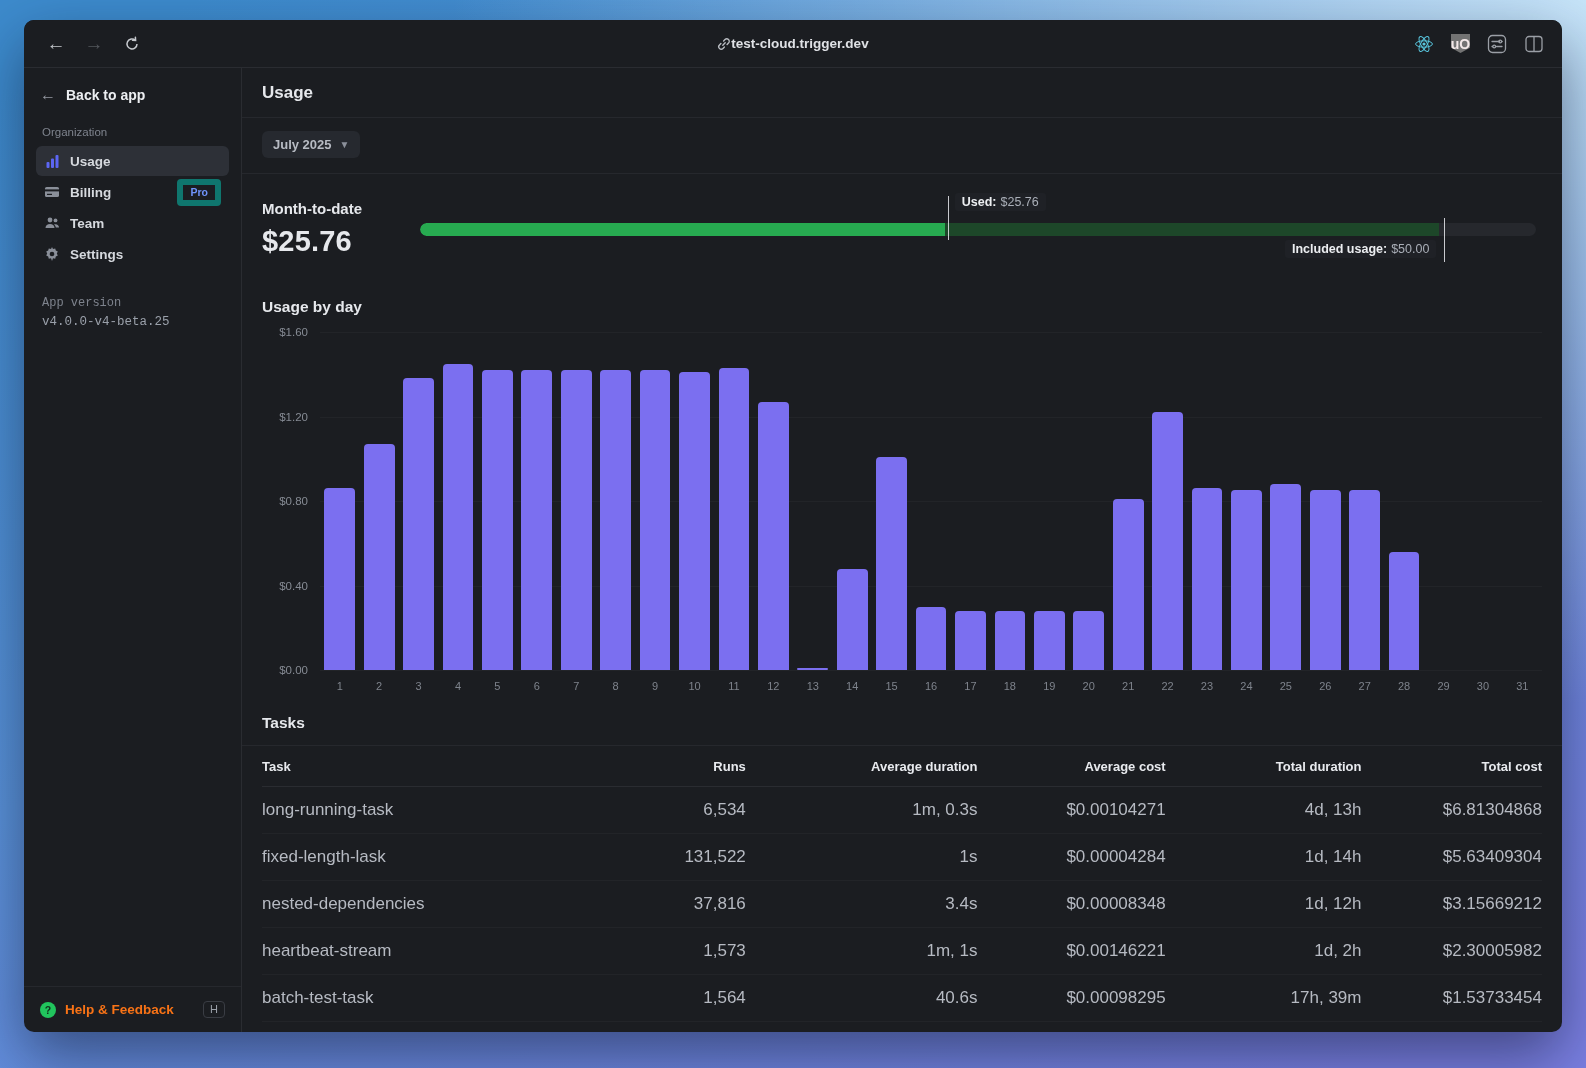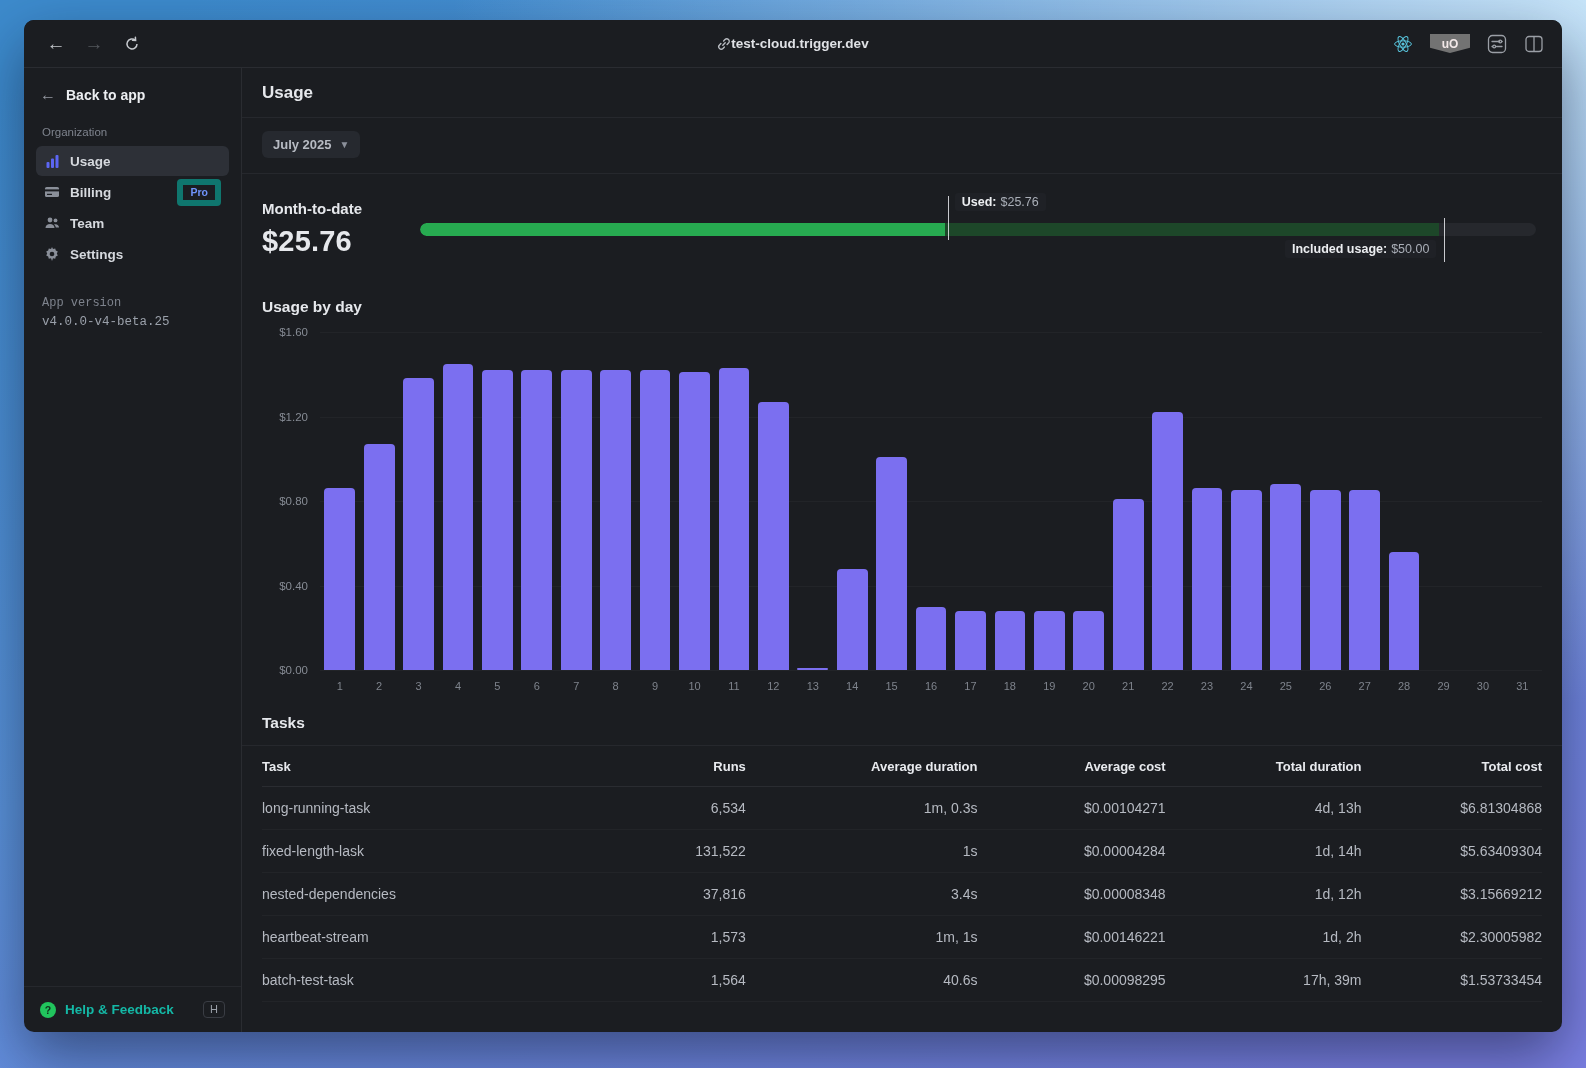--- a/index.html
+++ b/index.html
@@ -24,24 +24,24 @@
   }
   .nav-btn { width:28px; height:28px; display:flex; align-items:center; justify-content:center; font-size:19px; color:#c6c9ce; cursor:pointer; }
   .nav-btn + .nav-btn { margin-left:10px; }
   .nav-btn.disabled { color:#54575d; }
   .urlbox {
     position:absolute; left:0; right:0; margin:auto; width:fit-content;
     display:flex; align-items:center; font-size:13.5px; font-weight:600; color:#dfe1e5;
   }
   .tb-right { margin-left:auto; display:flex; align-items:center; gap:17px; }
   .shield {
-    width:40px; height:19px; background:#737373;
+    width:19px; height:19px; background:#737373;
     clip-path:polygon(0 0,100% 0,100% 72%,50% 100%,0 72%);
     display:flex; align-items:center; justify-content:center;
-    color:#f2e8e8; font-size:12px; font-weight:700;
+    color:#f2e8e8; font-size:14px; font-weight:700;
   }
   
   .appbody { flex:1; display:flex; min-height:0; }
   .sidebar {
     width:218px; flex:0 0 218px; border-right:1px solid #2a2c31;
     display:flex; flex-direction:column; padding:12px 12px 0;
   }
   .back-row { display:flex; align-items:center; gap:10px; padding:6px 4px 16px; font-size:14px; font-weight:700; color:#eceef1; cursor:pointer; }
   .back-arrow { color:#9599a2; font-size:16px; }
   .side-label { font-size:11.5px; color:#7e838d; padding:6px 6px 8px; }
@@ -57,21 +57,21 @@
   }
   .appver { margin-top:26px; padding:0 6px;font-family:Liberation Mono, monospace; }
   .appver .v-label { font-size:12px; color:#7e838d; }
   .appver .v-value { font-size:12.5px; color:#9aa0aa; margin-top:5px; }
   .side-bottom {
     margin-top:auto; margin-left:-12px; margin-right:-12px;
     border-top:1px solid #26282d; height:46px; display:flex; align-items:center;
     padding:0 16px; gap:9px; cursor:pointer;
   }
   .help-dot { width:16px; height:16px; border-radius:50%; background:#21c45d; color:#10301c; font-size:10.5px; font-weight:700; display:flex; align-items:center; justify-content:center; }
-  .side-bottom .hl { font-size:13.5px; font-weight:700; color:#14b8a6; }
+  .side-bottom .hl { font-size:13.5px; font-weight:700; color:#f97316; }
   .key-badge { margin-left:auto; font-size:11px; color:#9ba0a9; border:1px solid #3a3d44; border-radius:4px; padding:1px 6px 2px; }
   
   .main { flex:1; min-width:0; display:flex; flex-direction:column; }
   .main-header { padding:15px 20px 14px; font-size:17px; font-weight:700; border-bottom:1px solid #26282d; }
   .period-row { padding:13px 20px 15px; border-bottom:1px solid #26282d; }
   .period-btn {
     display:inline-flex; align-items:center; gap:8px; background:#26292f; border-radius:6px;
     padding:6px 11px; font-size:13px; font-weight:600; color:#b7bbc3; cursor:pointer;
   }
   .chev { font-size:10px; color:#8b909a; }
@@ -96,21 +96,21 @@
   .plot { position:absolute; left:0; right:0; top:0; height:338px; display:flex; align-items:flex-end; }
   .slot { flex:1; display:flex; justify-content:center; align-items:flex-end; height:100%; }
   .vbar { width:78%; background:#7b6ff0; border-radius:4px 4px 0 0; }
   .xlabels { position:absolute; left:0; right:0; top:338px; display:flex; }
   .xlab { flex:1; text-align:center; font-size:11px; color:#7e838c; padding-top:10px; }
   
   .tasks-title { margin-top:44px; padding:0 20px 13px; font-size:15.5px; font-weight:700; border-bottom:1px solid #26282d; }
   table { width:calc(100% - 40px); margin:0 20px; border-collapse:collapse; table-layout:fixed; }
   th { font-size:13px; font-weight:700; color:#e8eaee; text-align:right; padding:13px 0 12px; border-bottom:1px solid #2a2c31; }
   th:first-child, td:first-child { text-align:left; }
-  td { font-size:14px; color:#b6bac2; text-align:right; padding:13px 0; border-bottom:1px solid #222428; }
+  td { font-size:17px; color:#b6bac2; text-align:right; padding:13px 0; border-bottom:1px solid #222428; }
   col.c1{width:25%} col.c2{width:12.8%} col.c3{width:18.1%} col.c4{width:14.7%} col.c5{width:15.3%} col.c6{width:14.1%}
   svg { display:block; }
 </style>
 </head>
 <body>
 
 <div class="window">
 
   <div class="titlebar">
     <div class="nav-btn">←</div>

